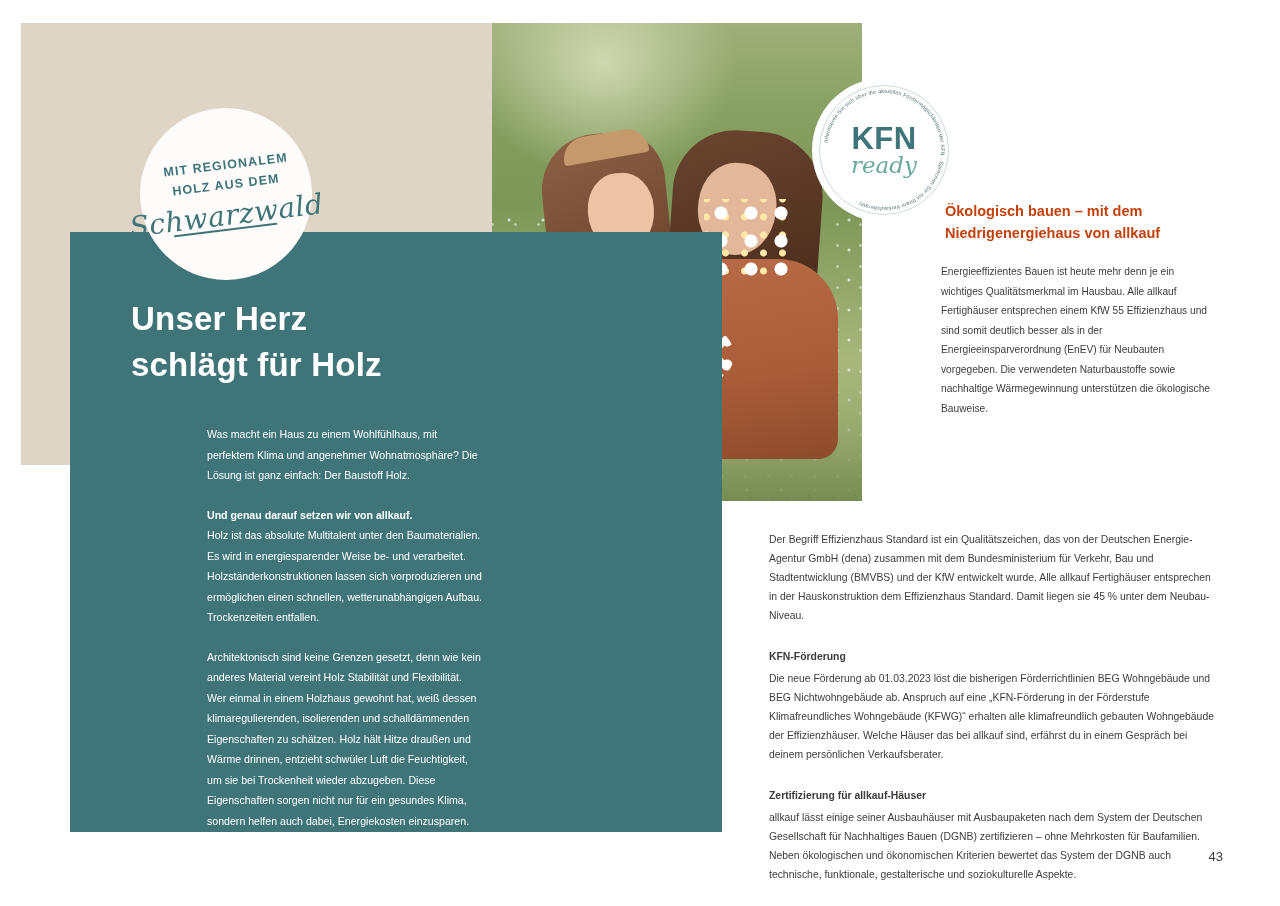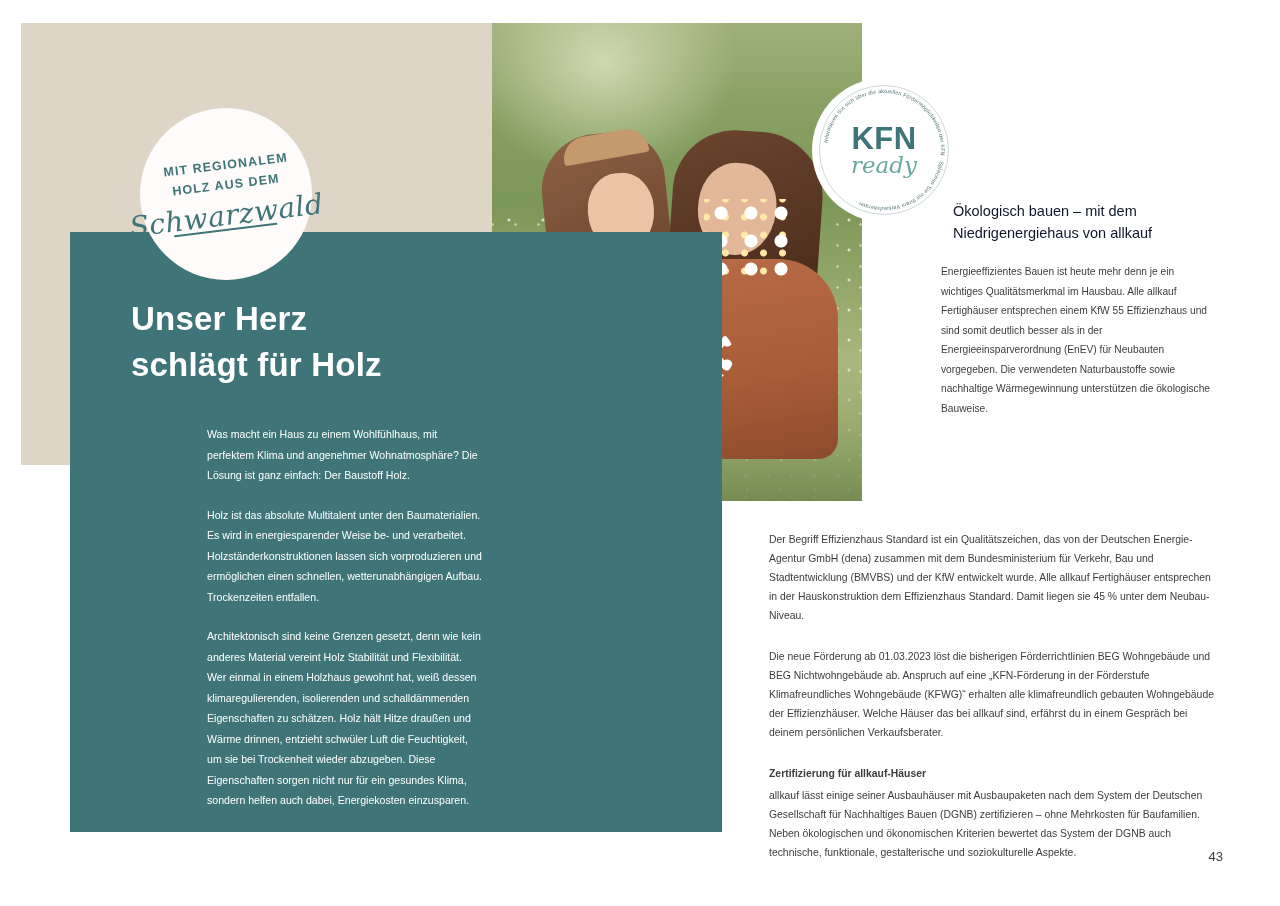--- a/index.html
+++ b/index.html
@@ -292,25 +292,25 @@
   .left-copy .bold { font-weight: 700; display: block; }
 
   
   .right-top {
     position: absolute;
     left: 941px;
     top: 200px;
     width: 270px;
   }
   .right-top h2 {
-    margin: 0 0 18px 12px;
+    margin: 0 0 18px 4px;
     font-size: 14.5px;
-    font-weight: 400;
+    font-weight: 700;
     line-height: 22px;
-    color: #0f172a;
+    color: #c2410c;
   }
   .right-top p {
     margin: 0;
     font-size: 10.2px;
     line-height: 19.5px;
     color: #3c3c3b;
   }
 
   
   .right-bottom {
@@ -391,38 +391,40 @@
   </div>
 
   <div class="headline">
     <div>Unser Herz</div>
     <div>schlägt für Holz</div>
   </div>
 
   <div class="left-copy">
     <p>Was macht ein Haus zu einem Wohlfühlhaus, mit perfektem Klima und angenehmer Wohnatmosphäre? Die Lösung ist ganz einfach: Der Baustoff Holz.</p>
     <p>
+      <span class="bold">Und genau darauf setzen wir von allkauf.</span>
       <span>Holz ist das absolute Multitalent unter den Baumaterialien. Es wird in energiesparender Weise be- und verarbeitet. Holzständerkonstruktionen lassen sich vorproduzieren und ermöglichen einen schnellen, wetterunabhängigen Aufbau. Trockenzeiten entfallen.</span>
     </p>
     <p>Architektonisch sind keine Grenzen gesetzt, denn wie kein anderes Material vereint Holz Stabilität und Flexibilität. Wer einmal in einem Holzhaus gewohnt hat, weiß dessen klimaregulierenden, isolierenden und schalldämmenden Eigenschaften zu schätzen. Holz hält Hitze draußen und Wärme drinnen, entzieht schwüler Luft die Feuchtigkeit, um sie bei Trockenheit wieder abzugeben. Diese Eigenschaften sorgen nicht nur für ein gesundes Klima, sondern helfen auch dabei, Energiekosten einzusparen.</p>
   </div>
 
   <div class="right-top">
     <h2>
       <span>Ökologisch bauen – mit dem</span><br>
       <span>Niedrigenergiehaus von allkauf</span>
     </h2>
     <p>Energieeffizientes Bauen ist heute mehr denn je ein wichtiges Qualitätsmerkmal im Hausbau. Alle allkauf Fertighäuser entsprechen einem KfW 55 Effizienzhaus und sind somit deutlich besser als in der Energieeinsparverordnung (EnEV) für Neubauten vorgegeben. Die verwendeten Naturbaustoffe sowie nachhaltige Wärmegewinnung unterstützen die ökologische Bauweise.</p>
   </div>
 
   <div class="right-bottom">
     <div class="blk">
       <p>Der Begriff Effizienzhaus Standard ist ein Qualitätszeichen, das von der Deutschen Energie-Agentur GmbH (dena) zusammen mit dem Bundesministerium für Verkehr, Bau und Stadtentwicklung (BMVBS) und der KfW entwickelt wurde. Alle allkauf Fertighäuser entsprechen in der Hauskonstruktion dem Effizienzhaus Standard. Damit liegen sie 45 % unter dem Neubau-Niveau.</p>
     </div>
     <div class="blk">
+      <h3>KFN-Förderung</h3>
       <p>Die neue Förderung ab 01.03.2023 löst die bisherigen Förderrichtlinien BEG Wohngebäude und BEG Nichtwohngebäude ab. Anspruch auf eine „KFN-Förderung in der Förderstufe Klimafreundliches Wohngebäude (KFWG)“ erhalten alle klimafreundlich gebauten Wohngebäude der Effizienzhäuser. Welche Häuser das bei allkauf sind, erfährst du in einem Gespräch bei deinem persönlichen Verkaufsberater.</p>
     </div>
     <div class="blk">
       <h3>Zertifizierung für allkauf-Häuser</h3>
       <p>allkauf lässt einige seiner Ausbauhäuser mit Ausbaupaketen nach dem System der Deutschen Gesellschaft für Nachhaltiges Bauen (DGNB) zertifizieren – ohne Mehrkosten für Baufamilien. Neben ökologischen und ökonomischen Kriterien bewertet das System der DGNB auch technische, funktionale, gestalterische und soziokulturelle Aspekte.</p>
     </div>
   </div>
 
   <div class="page-number">43</div>
 

